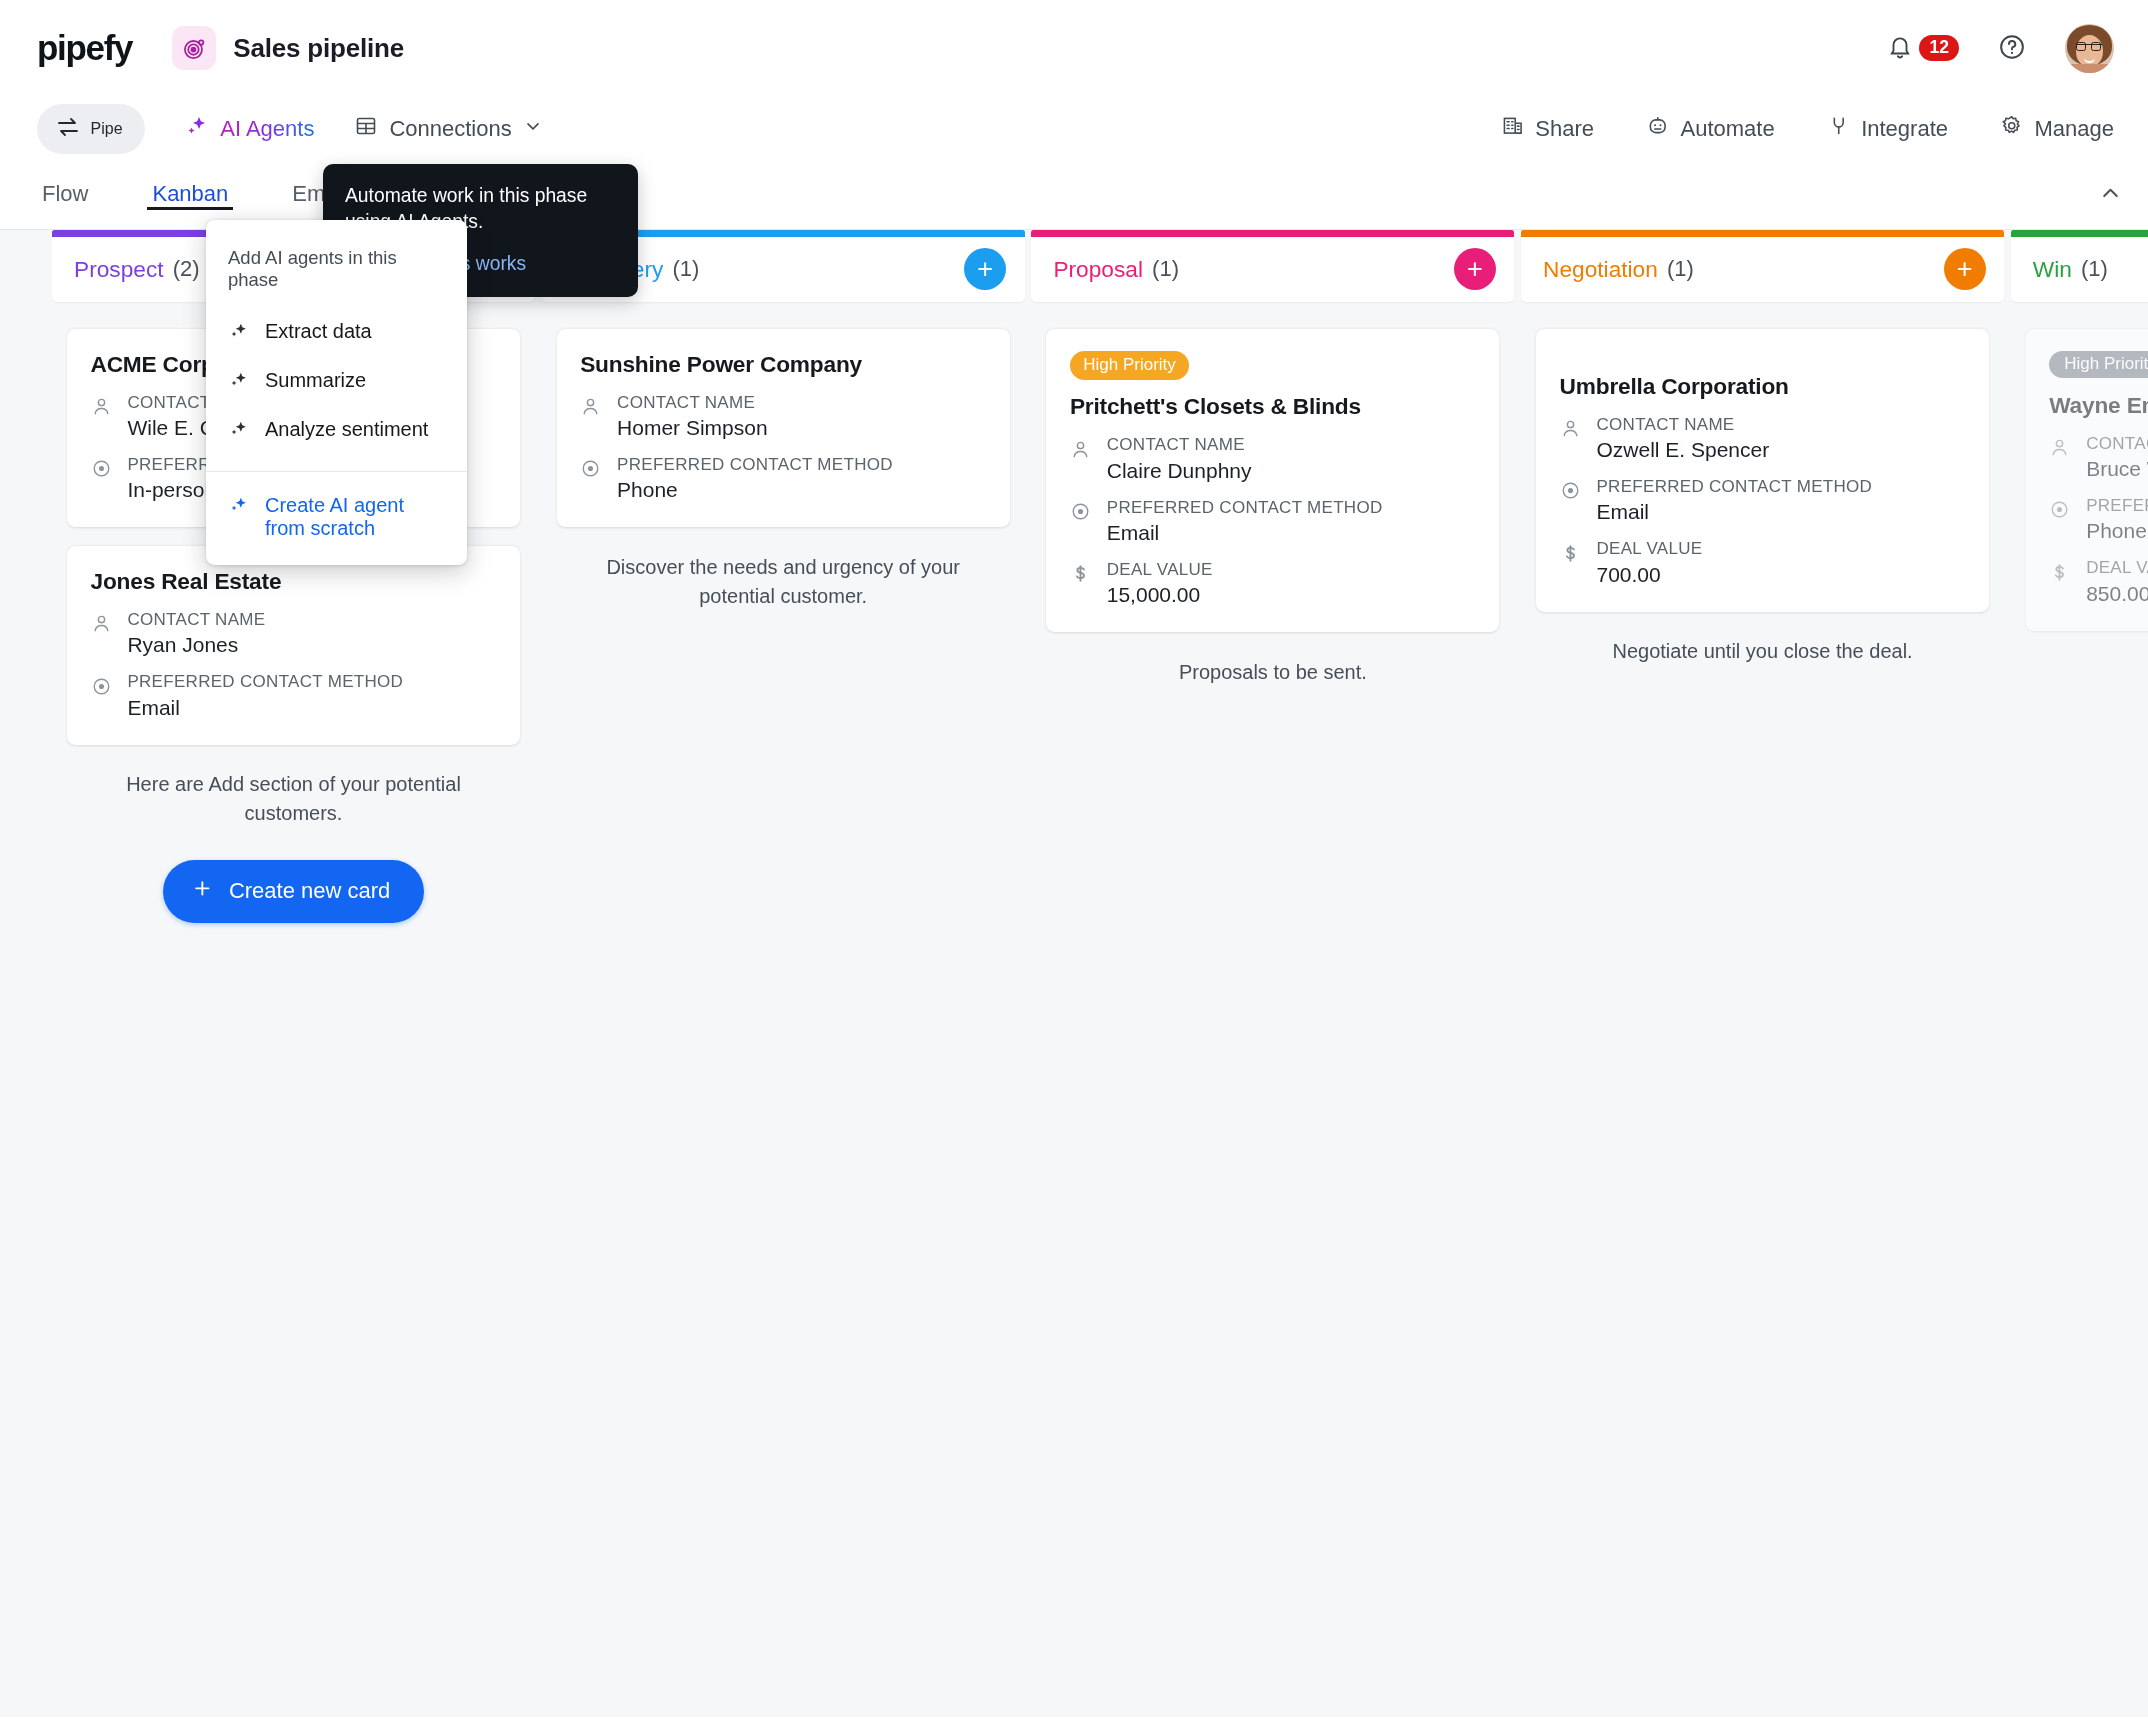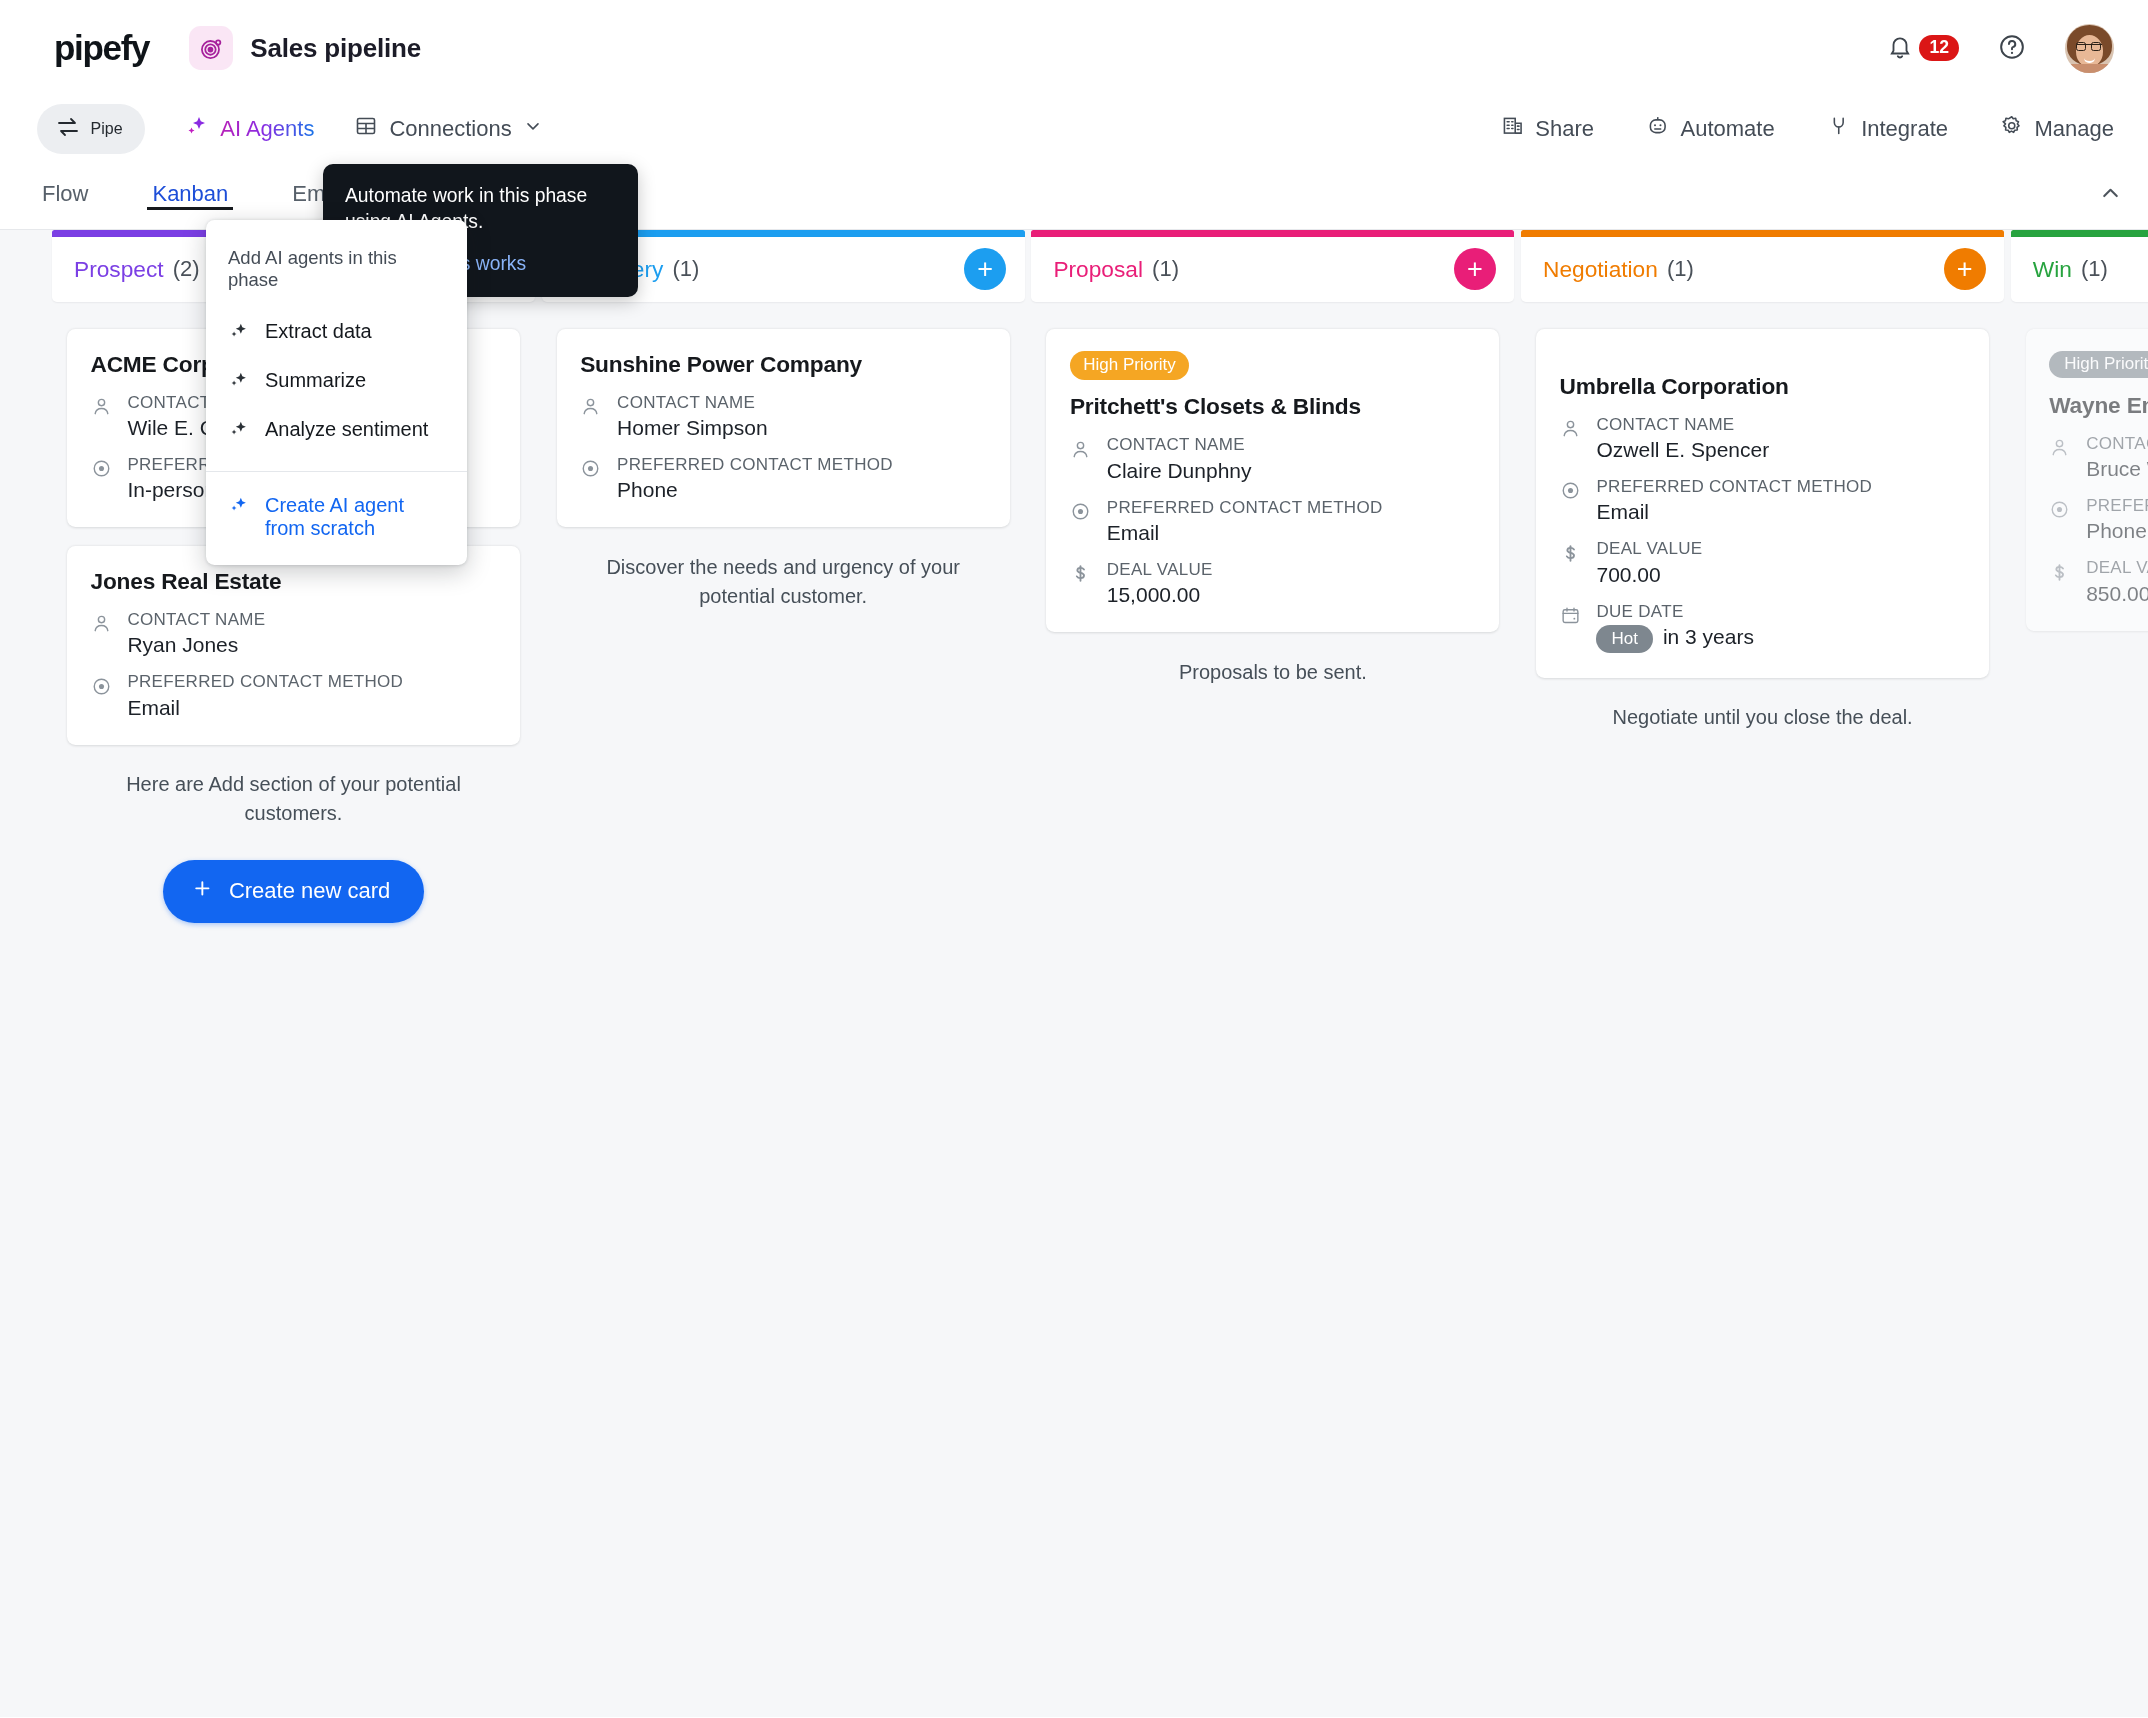--- a/index.html
+++ b/index.html
@@ -8,21 +8,21 @@
     font-family: "Liberation Sans", sans-serif;
     background: #ffffff;
     overflow: hidden;
     -webkit-font-smoothing: antialiased;
   }
 
   
   .topbar {
     height: 96px;
     display: flex; align-items: center;
-    padding: 0 34px 0 54px;
+    padding: 0 34px 0 37px;
     background: #fff;
     position: relative;
   }
   .brand-logo {
     font-size: 35px; font-weight: 700; letter-spacing: -1.3px;
     color: #0f1419;
   }
   .pipe-badge {
     width: 44px; height: 44px; border-radius: 11.7px;
     background: #fae6f5;
@@ -579,35 +579,20 @@
             <svg width="21" height="21" viewBox="0 0 24 24" fill="none" stroke="#8b939b" stroke-width="2.1" stroke-linecap="round">
                 <path d="M12 3.6v16.8"></path>
                 <path d="M16 7.4c-.9-1.3-2.3-1.9-4-1.9-2.2 0-3.6 1.1-3.6 2.8 0 4 7.6 2 7.6 6 0 1.9-1.7 3-4 3-1.9 0-3.4-.7-4.2-2"></path>
               </svg>
           </span>
           <span>
             <span class="field-label">DEAL VALUE</span>
             <div class="field-value">700.00</div>
           </span>
         </div>
-        <div class="field">
-          <span class="field-icon">
-            <svg width="21" height="21" viewBox="0 0 24 24" fill="none" stroke="#8b939b" stroke-width="1.6">
-                <rect x="3.6" y="5.4" width="16.8" height="14.6" rx="2"></rect>
-                <path d="M3.6 9.6h16.8M8 3.6v3.3M16 3.6v3.3" stroke-linecap="round"></path>
-                <circle cx="16.4" cy="15.6" r="1.1" fill="#8b939b" stroke="none"></circle>
-              </svg>
-          </span>
-          <span>
-            <span class="field-label">DUE DATE</span>
-            <div class="field-value">
-              <span class="pill hot">Hot</span><span>in 3 years</span>
-            </div>
-          </span>
-        </div>
       </div>
       <div class="col-desc">Negotiate until you close the deal.</div>
     </div>
   </div>
 
   <div class="column partial">
     <div class="col-topbar" style="background:#27a33f"></div>
     <div class="col-header">
       <span class="col-name" style="color:#27a33f">Win</span>
       <span class="col-count">(1)</span>

